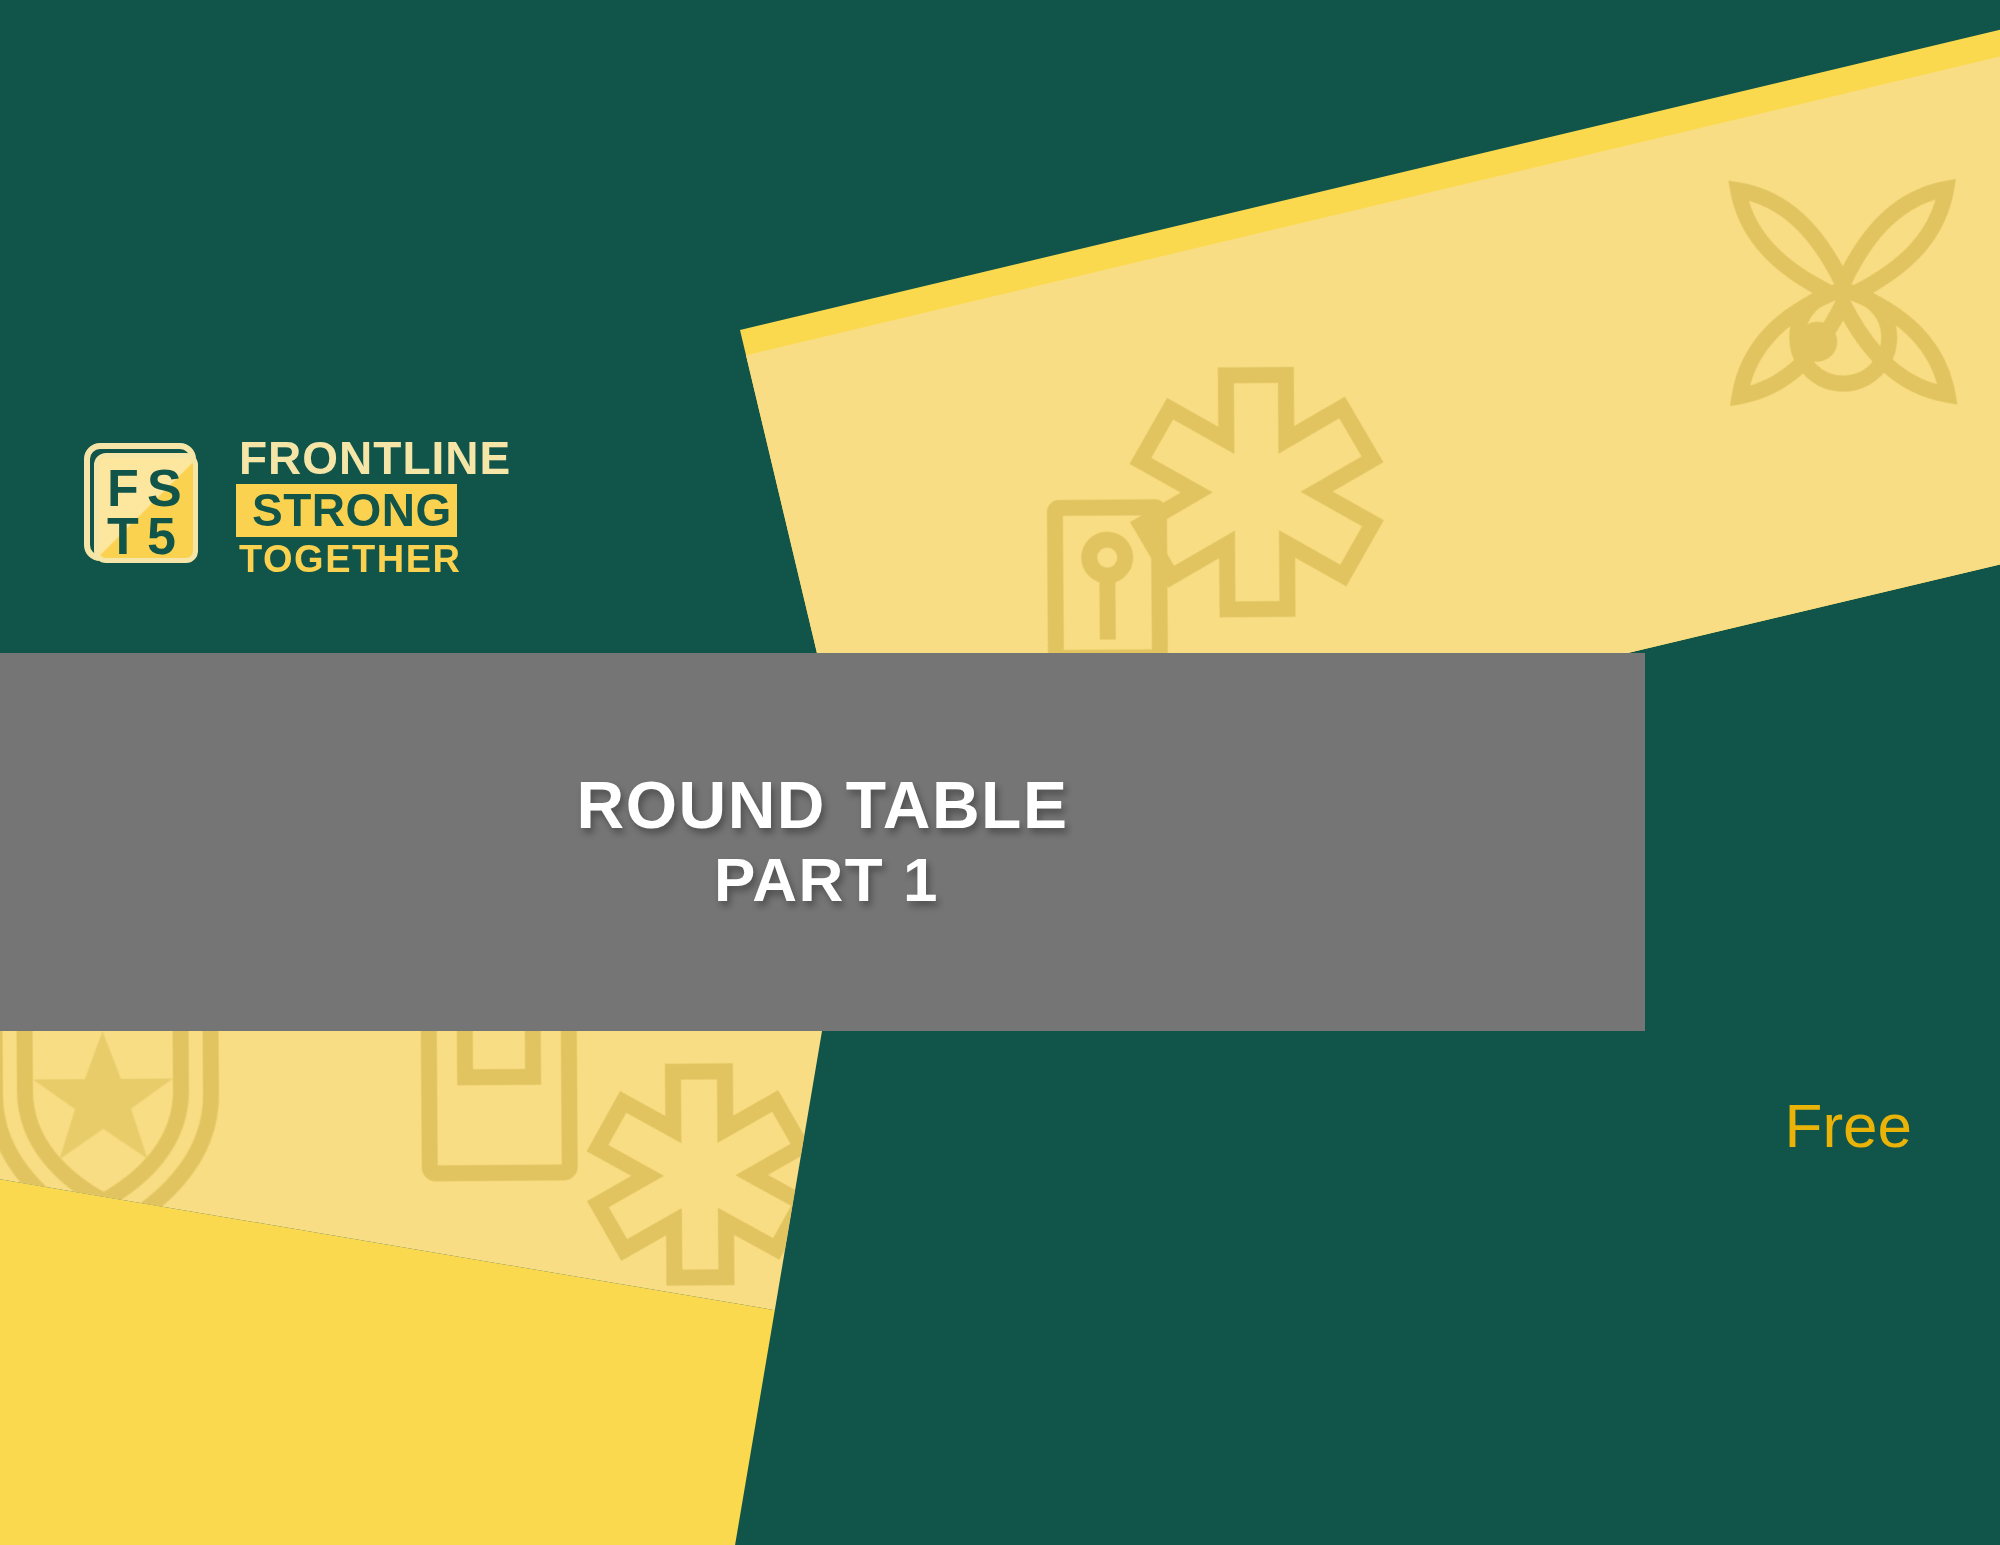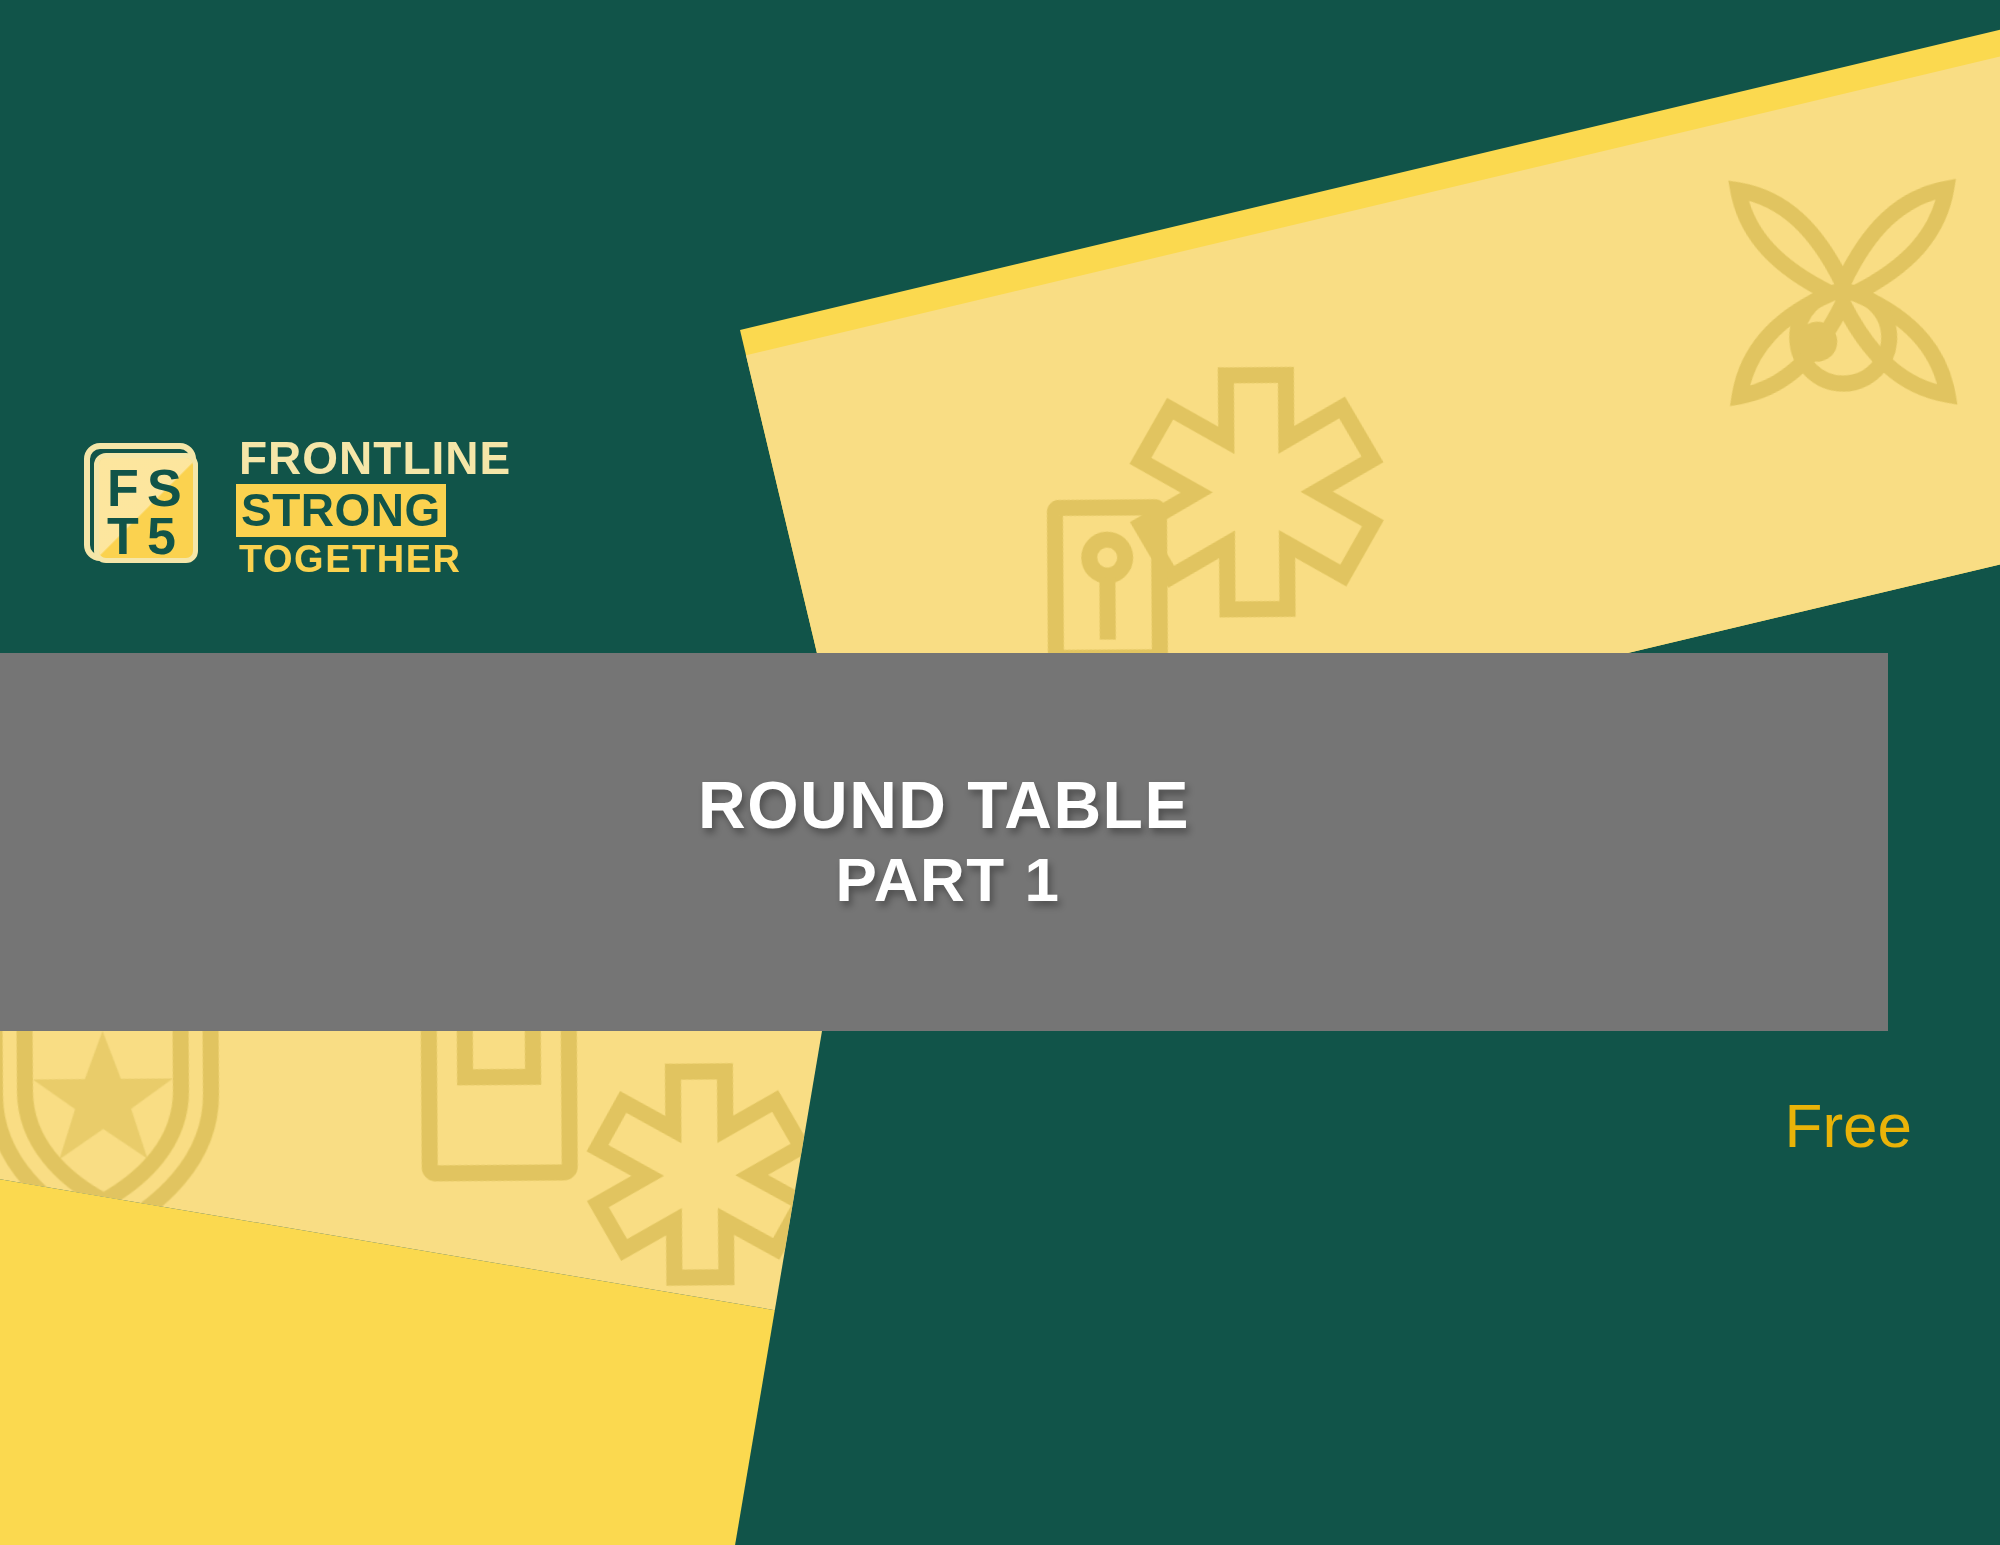--- a/index.html
+++ b/index.html
@@ -60,21 +60,21 @@
     height: 440px;
     background: #f9dd84;
   }
   .pattern-svg { position: absolute; inset: 0; width: 100%; height: 100%; }
 
   
   .grey-banner {
     position: absolute;
     left: 0;
     top: 653px;
-    width: 1888px;
+    width: 1645px;
     height: 378px;
     background: #757575;
     display: flex;
     flex-direction: column;
     align-items: center;
     justify-content: center;
   }
   .title-main {
     color: #ffffff;
     font-size: 66px;
@@ -170,21 +170,21 @@
     font-weight: bold;
     letter-spacing: 1px;
     padding-left: 3px;
   }
   .lw-strong {
     background: #fbd24f;
     color: #115449;
     font-size: 46px;
     font-weight: bold;
     letter-spacing: 0.5px;
-    padding: 3px 5px 4px 5px;
+    padding: 3px 5px 4px 16px;
     margin-top: 3px;
   }
   .lw-together {
     color: #fbd24f;
     font-size: 38px;
     font-weight: bold;
     letter-spacing: 1.5px;
     padding-left: 3px;
     margin-top: 3px;
   }

